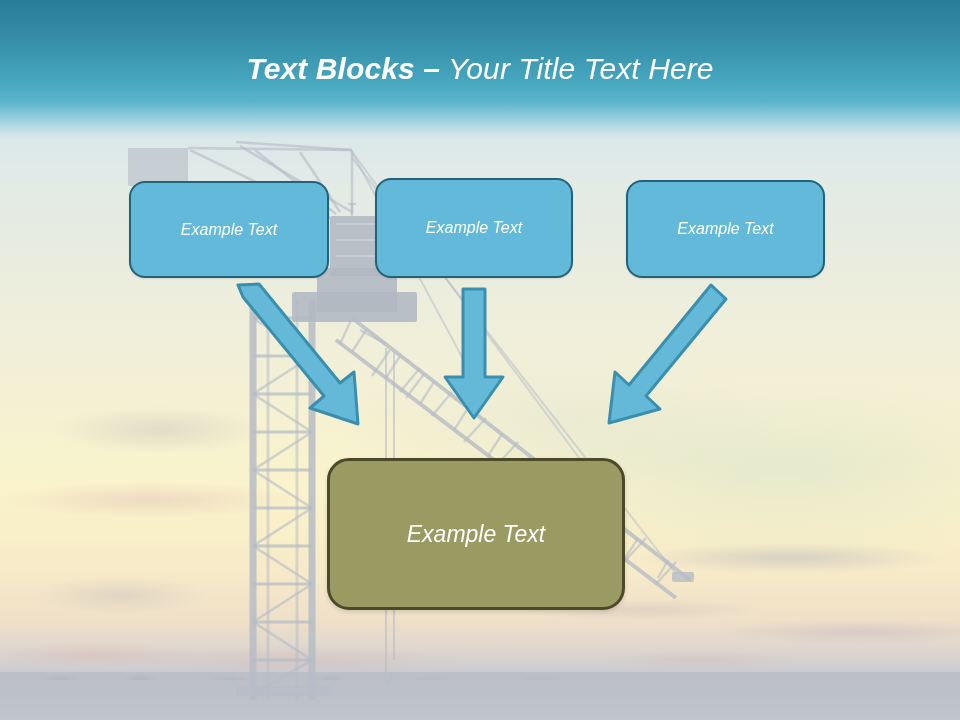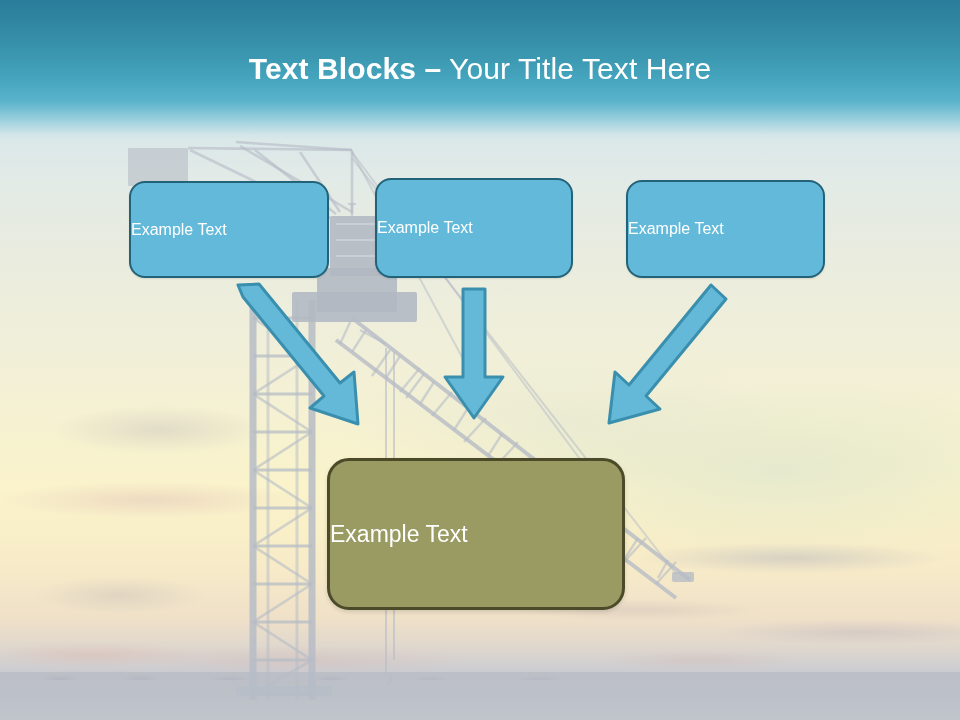--- a/index.html
+++ b/index.html
@@ -9,20 +9,21 @@
     background:#ffffff;
     position:relative;
   }
 
   
   #slide {
     position:absolute; left:0; top:0;
     width:960px; height:720px;
     overflow:hidden;
     background:#e8eef0;
+    font-style:italic;
   }
 
   
   .bg-photo {
     position:absolute; left:0; top:0; width:960px; height:720px;
     background:
       
       radial-gradient(ellipse 220px 22px at 790px 558px, rgba(168,170,185,0.40) 0%, rgba(168,170,185,0) 70%),
       radial-gradient(ellipse 170px 16px at 640px 610px, rgba(190,175,180,0.30) 0%, rgba(190,175,180,0) 70%),
       radial-gradient(ellipse 200px 18px at 860px 632px, rgba(180,170,185,0.32) 0%, rgba(180,170,185,0) 72%),
@@ -101,21 +102,21 @@
   }
   .slide-title .t-bold { font-weight:bold; }
   .slide-title .t-reg  { font-weight:normal; }
 
   
   .node {
     position:absolute;
     border-radius:16px;
     display:flex;
     align-items:center;
-    justify-content:flex-start;
+    justify-content:center;
     text-align:center;
     color:#ffffff;
   }
   .node-top {
     background:#62b9d9;
     border:2px solid #236379;
     font-size:16px;
     box-shadow:0 1px 2px rgba(0,0,0,0.10);
   }
   .node-bottom {

